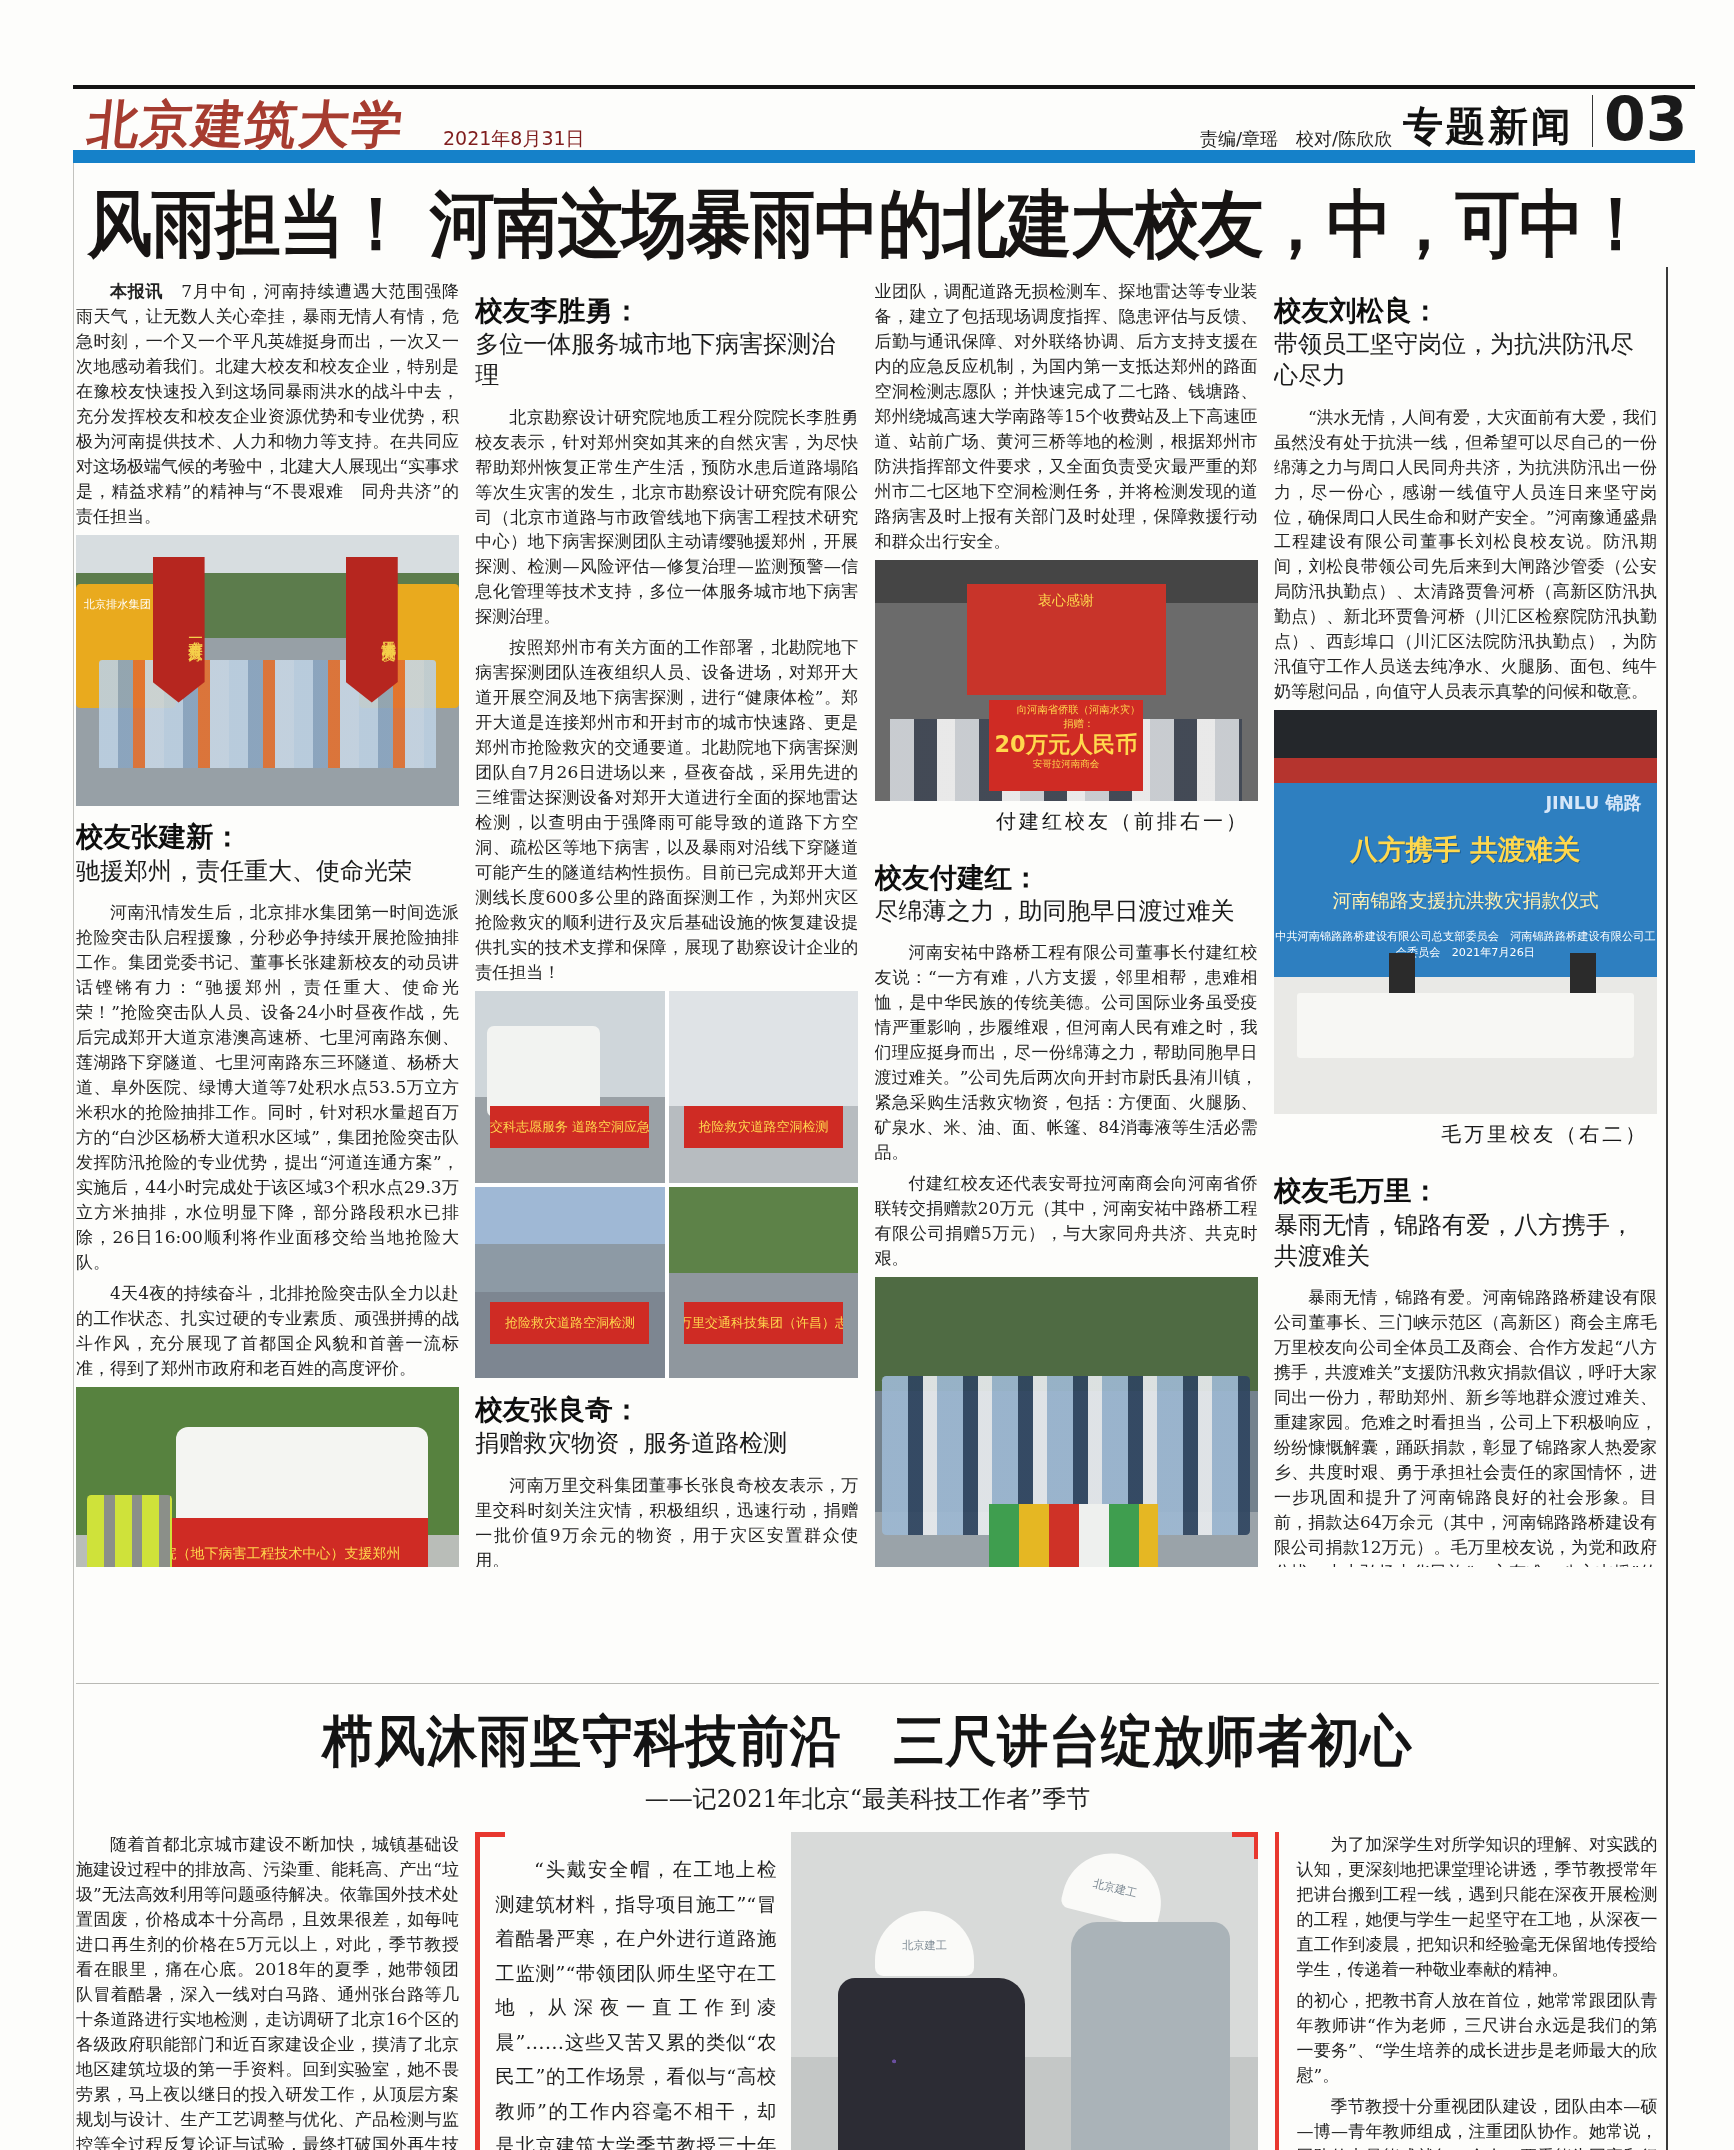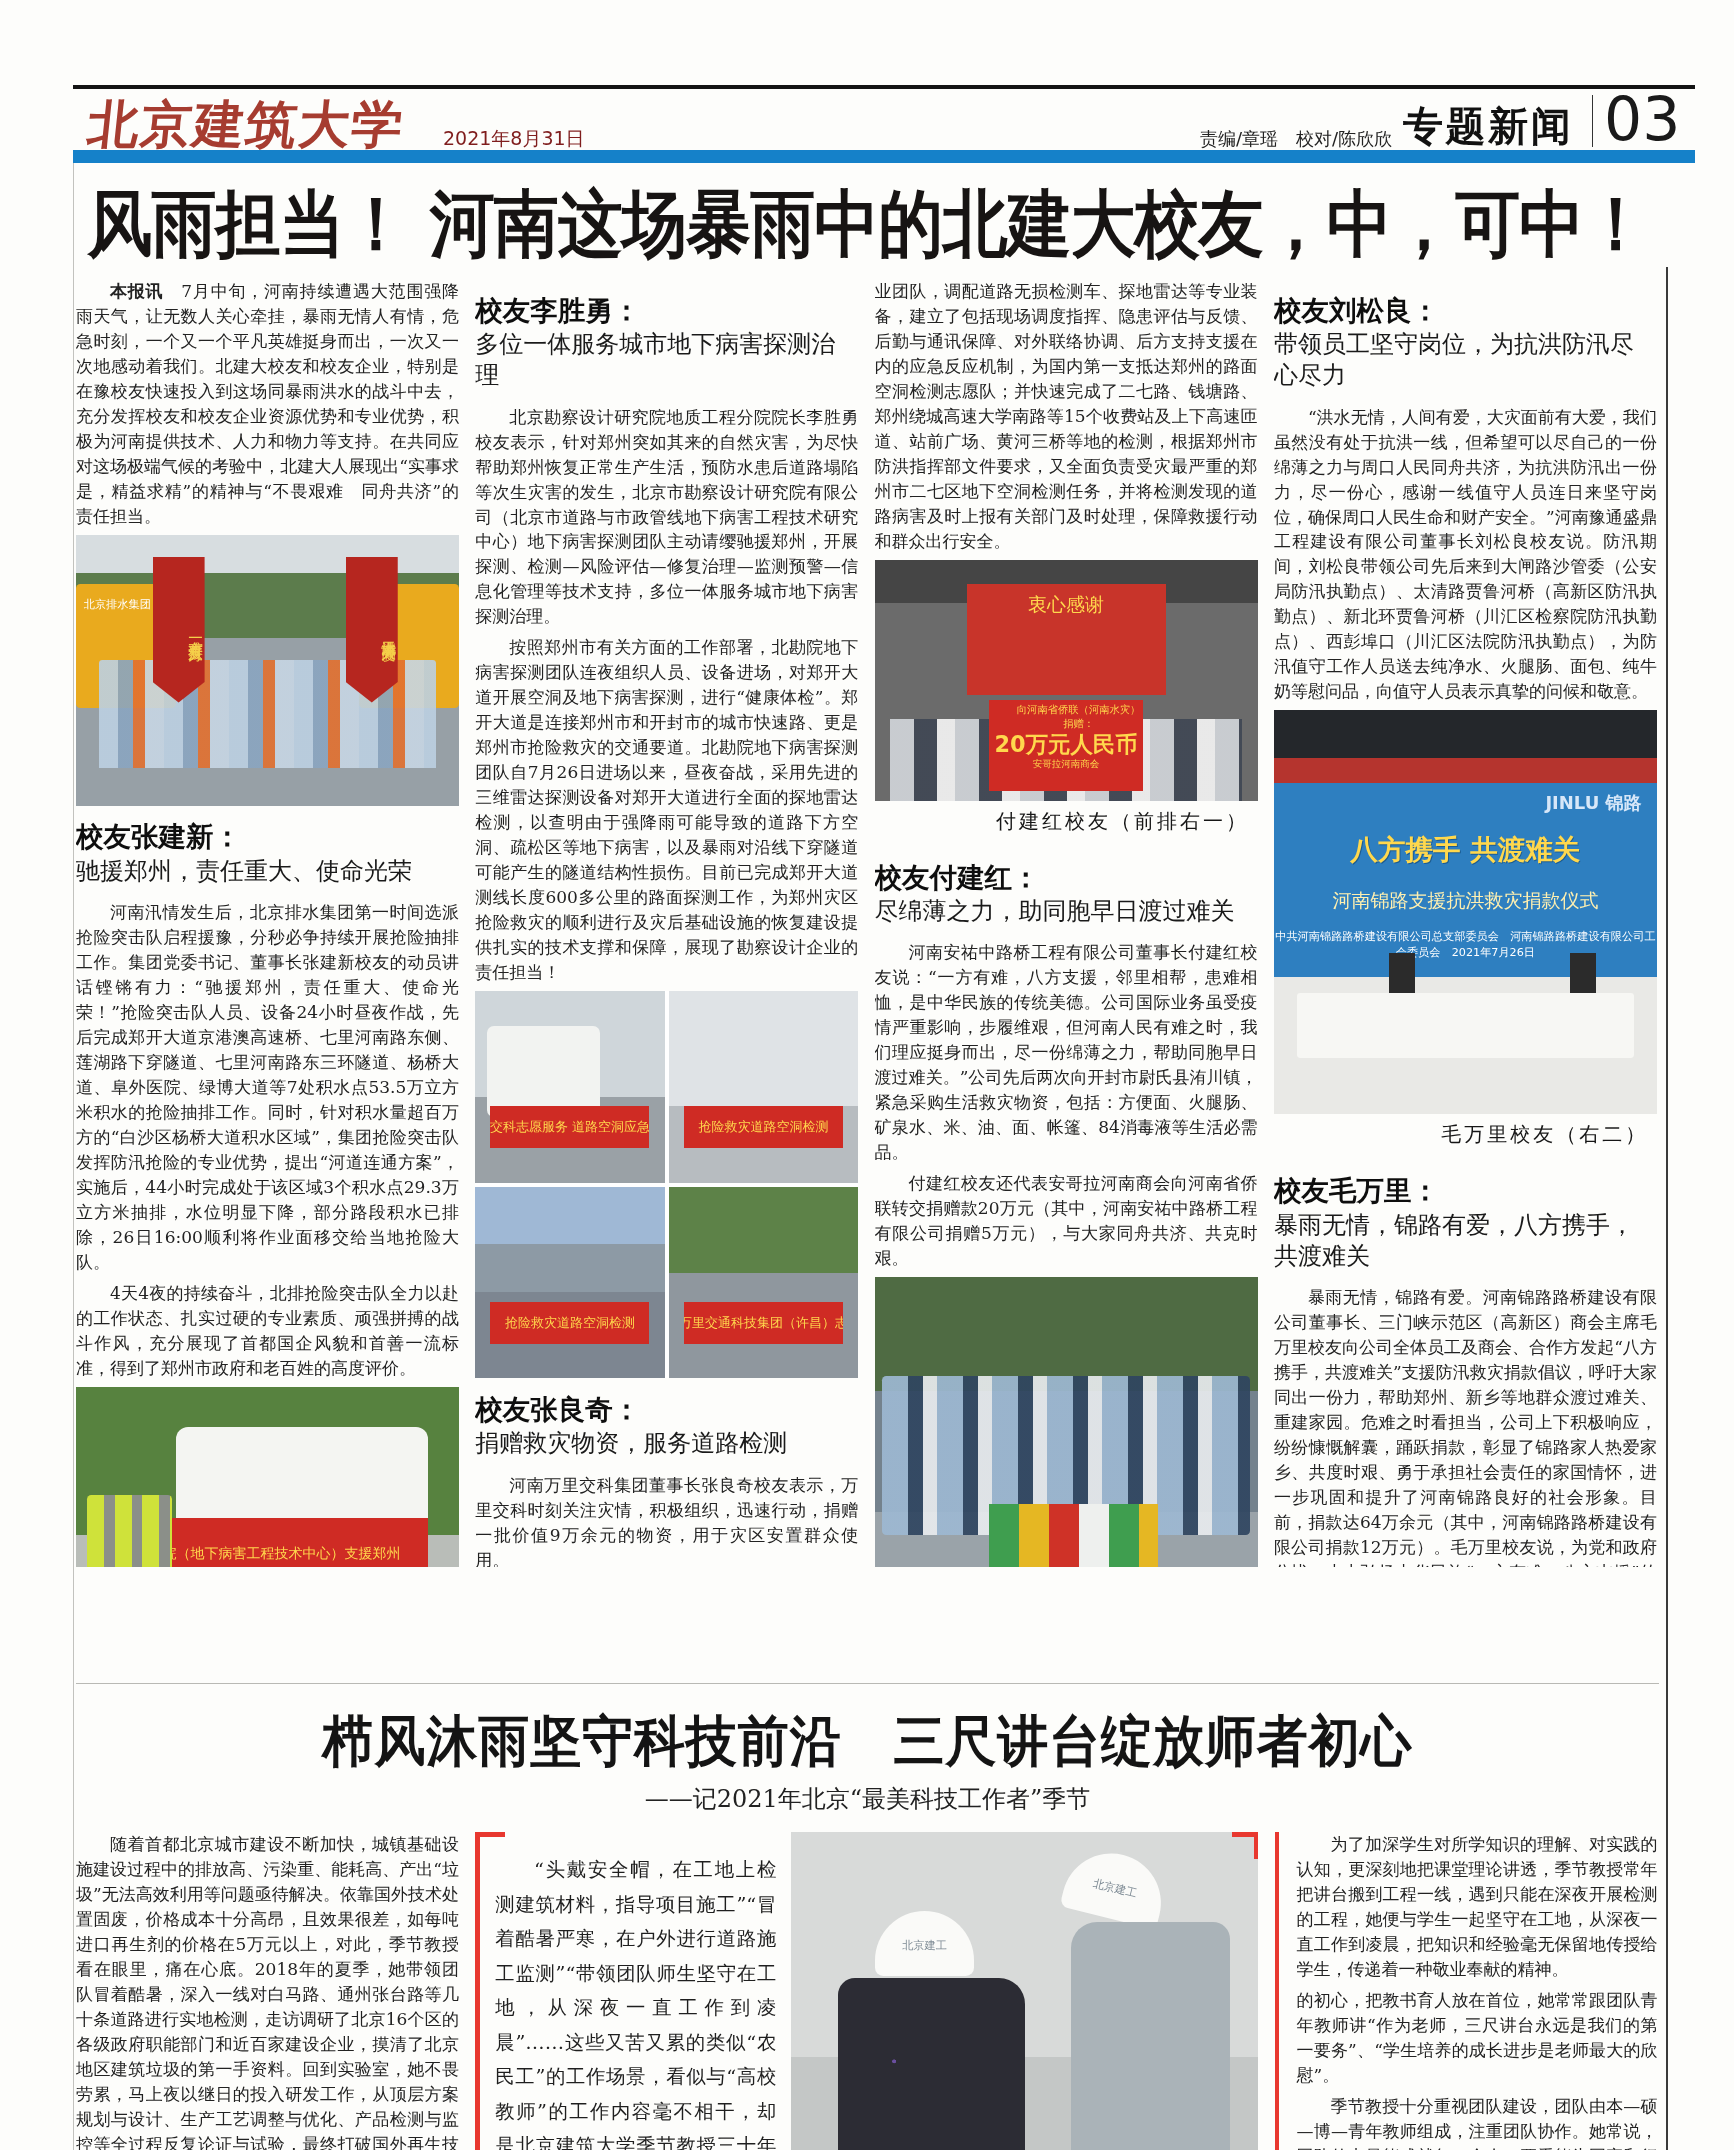--- a/index.html
+++ b/index.html
@@ -7,21 +7,21 @@
         font-family:"DejaVu Serif","Liberation Serif",serif;color:#1d1d1d;}
   
   .topbar{position:absolute;left:73px;top:85px;width:1622px;height:3.9px;background:#141414;}
   .brand{position:absolute;left:88px;top:91px;font-size:51px;font-weight:bold;color:#a63c30;
          font-family:"DejaVu Serif",serif;letter-spacing:1.7px;transform:skewX(-6deg);}
   .mh-date{position:absolute;left:443px;top:126px;font-size:19px;color:#7f1d1d;font-family:"DejaVu Sans",sans-serif;}
   .mh-ed{position:absolute;left:1200px;top:127px;font-size:18px;color:#222;font-family:"DejaVu Sans",sans-serif;}
   .mh-sec{position:absolute;left:1403px;top:99px;font-size:40px;font-weight:bold;color:#111;
           font-family:"DejaVu Sans",sans-serif;letter-spacing:2.6px;}
   .mh-vline{position:absolute;left:1592px;top:95px;width:1.3px;height:52px;background:#333;}
-  .mh-no{position:absolute;left:1604px;top:84px;font-size:60px;font-weight:normal;color:#1a1a1a;
+  .mh-no{position:absolute;left:1604px;top:84px;font-size:60px;font-weight:bold;color:#1a1a1a;
          font-family:"DejaVu Sans",sans-serif;}
   .blueband{position:absolute;left:73px;top:150px;width:1622px;height:13px;background:#1581c9;}
   
   .a1-headline{position:absolute;left:76px;top:175px;width:1583px;text-align:center;
     font-family:"DejaVu Sans","Liberation Sans",sans-serif;font-weight:900;font-size:65px;
     color:#171413;letter-spacing:-0.9px;white-space:nowrap;transform:scaleY(1.12);transform-origin:top;}
   .a1-cols{position:absolute;left:76px;top:279px;width:1583px;height:1288px;display:flex;gap:16.3px;}
   .col{width:383px;height:1288px;overflow:hidden;display:flex;flex-direction:column;}
   .p{font-size:17px;line-height:1.47;text-align:justify;margin:0 0 6px 0;text-indent:2em;color:#222;}
   .p b{font-weight:bold;}
@@ -54,21 +54,21 @@
   .cg1{background:linear-gradient(#cfd6da 0 55%,#9aa1a6 55% 100%);}
   .cg2{background:linear-gradient(#dfe3e6 0 60%,#b7bcc0 60% 100%);}
   .cg3{background:linear-gradient(#9fb8d5 0 30%,#8d9aa5 30% 55%,#7d8691 55% 100%);}
   .cg4{background:linear-gradient(#5d8248 0 45%,#8f979e 45% 100%);}
   .cg .vanmini{position:absolute;left:6%;top:18%;width:60%;height:48%;background:#f2f3f1;border-radius:6.9px;}
   .cg .redband{position:absolute;left:8%;bottom:18%;width:84%;height:22%;background:#cf2b24;color:#ffd84d;
       font-size:13px;display:flex;align-items:center;justify-content:center;white-space:nowrap;overflow:hidden;
       font-family:"DejaVu Sans",sans-serif;}
   .ph-c{height:241px;background:linear-gradient(#454545 0 18%,#6b6b6b 18% 100%);}
   .ph-c .screen{position:absolute;left:24%;top:10%;width:52%;height:46%;background:#c8342a;color:#ffd84d;
-      font-size:19px;text-align:center;padding-top:7.7px;box-sizing:border-box;font-family:"DejaVu Sans",sans-serif;}
+      font-size:14px;text-align:center;padding-top:7.7px;box-sizing:border-box;font-family:"DejaVu Sans",sans-serif;}
   .ph-c .sign{position:absolute;left:30%;top:58%;width:40%;height:38%;background:#cf2b24;color:#ffd84d;
       text-align:center;font-family:"DejaVu Sans",sans-serif;}
   .ph-c .sign .s1{font-size:10.3px;margin-top:3.4px;padding-left:25px;}
   .ph-c .sign .s2{font-size:22.4px;font-weight:bold;line-height:1.2;}
   .ph-c .sign .s3{font-size:9.5px;}
   .ph-c .suits{position:absolute;left:4%;right:4%;bottom:0;height:34%;
       background:repeating-linear-gradient(90deg,#d9dde2 0 24px,#3c4ا 0 0);
       background:repeating-linear-gradient(90deg,#d9dde2 0 24px,#3c4452 24px 47px,#ffffff 47px 65px);opacity:.85;}
   .ph-d{height:379px;background:linear-gradient(#4f6b43 0 30%,#74828d 30% 62%,#9aa3a9 62% 100%);}
   .ph-d .cops{position:absolute;left:2%;right:2%;top:26%;height:42%;

